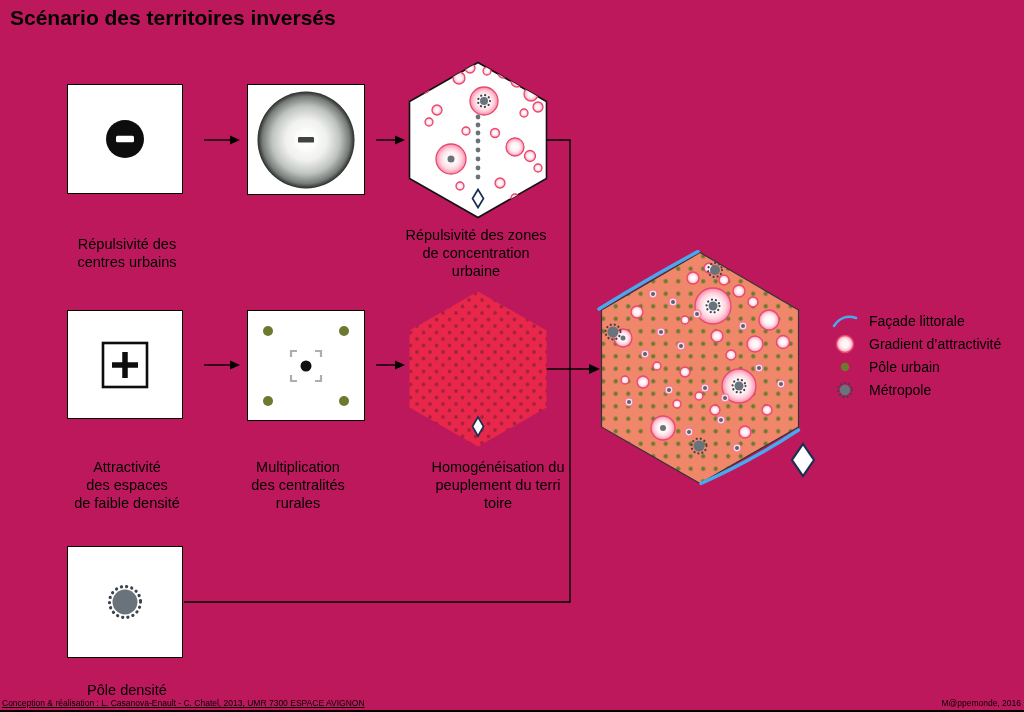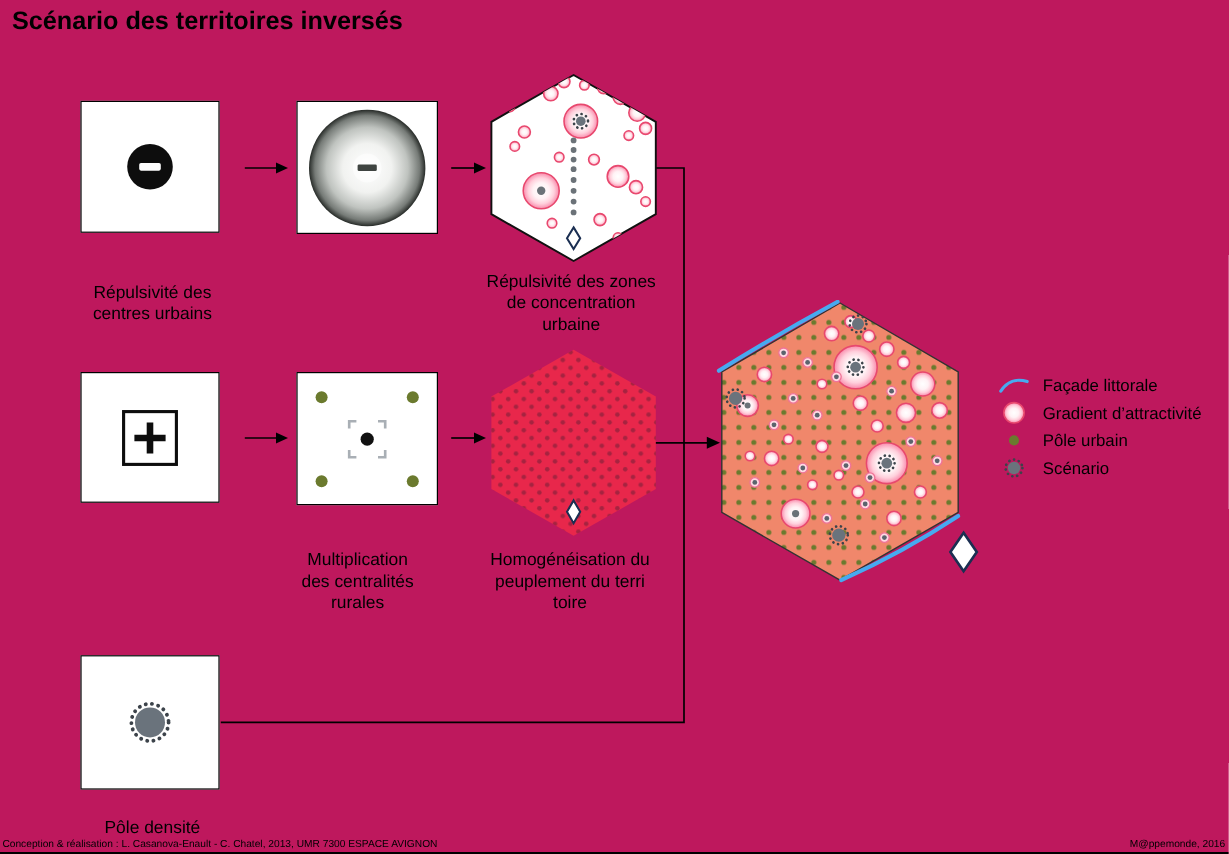--- a/index.html
+++ b/index.html
@@ -20,21 +20,21 @@
   .mp-core { fill:#6a737c; }
   .mp-ring { fill:none; stroke:#3c434a; stroke-width:3.2; stroke-dasharray:0.1 5.2; stroke-linecap:round; }
   .mp-ring-sm { fill:none; stroke:#3c434a; stroke-width:2.2; stroke-dasharray:0.1 4; stroke-linecap:round; }
   .up-ring { fill:#ffd9e2; stroke:#ef7398; stroke-width:1.1; }
   .up-core { fill:#5b646d; }
   .diamond { fill:#fff; stroke:#1b2f52; stroke-width:1.7; }
   .legend { position:absolute; left:830px; top:311px; display:flex; flex-direction:column; gap:3px;text-align:right; }
   .legend-item { display:flex; align-items:center; height:20px; gap:9px; }
   .lsym { width:30px; display:flex; justify-content:center; align-items:center; }
   .llabel { font-size:14px; color:#000; }
-  .footer-left { position:absolute; left:2px; bottom:4px; font-size:8.5px; color:#000; }
+  .footer-left { position:absolute; left:2px; bottom:4px; font-size:8.5px; color:#000;text-decoration:underline; }
   .footer-right { position:absolute; right:3px; bottom:4px; font-size:8.5px; color:#000; }
   .bottom-rule { position:absolute; left:0; bottom:0; width:100%; height:2px; background:#000; }
 </style>
 </head>
 <body>
 
 <div class="canvas">
 
   <h1 class="title">Scénario des territoires inversés</h1>
 
@@ -326,24 +326,27 @@
 
   <svg class="abs" style="left:789px;top:441px" width="28" height="38" viewBox="0 0 28 38">
     <path d="M14,3 L25,19 L14,35 L3,19 Z" fill="#fff" stroke="#1b2f52" stroke-width="2.2"></path>
   </svg>
 
   <div class="steplabel" style="left:41px;top:236px">Répulsivité des
 centres urbains</div>
   <div class="steplabel" style="left:390px;top:227px">Répulsivité des zones
 de concentration
 urbaine</div>
+  <div class="steplabel" style="left:41px;top:459px">Attractivité
+des espaces
+de faible densité</div>
   <div class="steplabel" style="left:212px;top:459px">Multiplication
 des centralités
 rurales</div>
-  <div class="steplabel" style="left:389px;top:459px">Homogénéisation du
+  <div class="steplabel" style="left:412px;top:459px">Homogénéisation du
 peuplement du terri
 toire</div>
   <div class="steplabel" style="left:41px;top:682px">Pôle densité</div>
 
   <div class="legend">
     <div class="legend-item">
       <span class="lsym">
         <svg width="26" height="16" viewBox="0 0 26 16">
           <path d="M2,13 C7,5 15,2 24,5" fill="none" stroke="#47aaf0" stroke-width="2.6" stroke-linecap="round"></path>
         </svg>
@@ -375,21 +378,21 @@
       </span>
       <span class="llabel">Pôle urbain</span>
     </div>
     <div class="legend-item">
       <span class="lsym">
         <svg width="22" height="22" viewBox="0 0 22 22">
           <circle cx="11" cy="11" r="5.2" class="mp-core"></circle>
           <circle cx="11" cy="11" r="7" class="mp-ring-sm"></circle>
         </svg>
       </span>
-      <span class="llabel">Scénario</span>
+      <span class="llabel">Métropole</span>
     </div>
   </div>
 
   <div class="footer-left">Conception &amp; réalisation : L. Casanova-Enault - C. Chatel, 2013, UMR 7300 ESPACE AVIGNON</div>
   <div class="footer-right">M@ppemonde, 2016</div>
   <div class="bottom-rule"></div>
 
 </div>
 
 </body></html>

